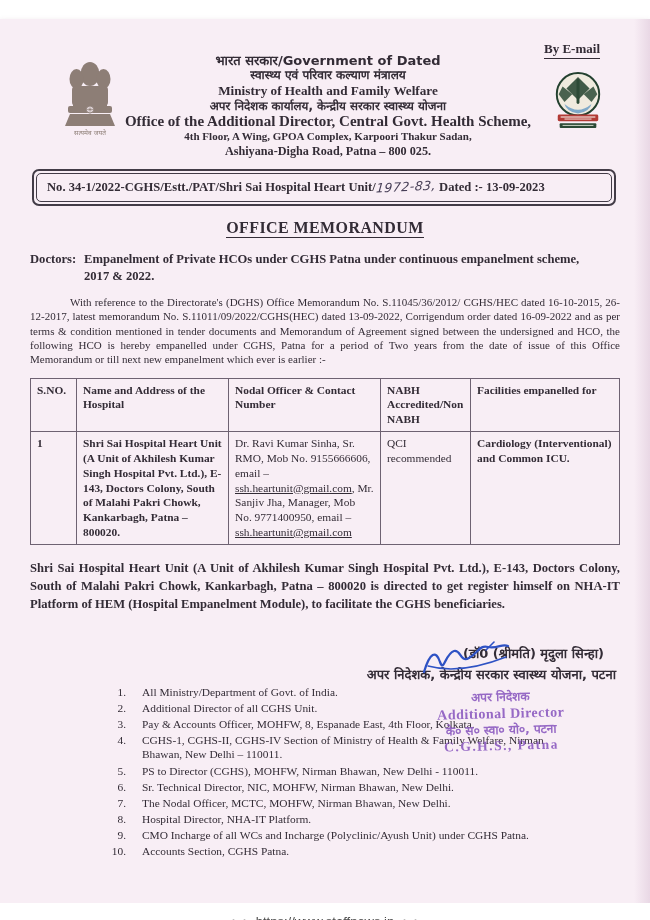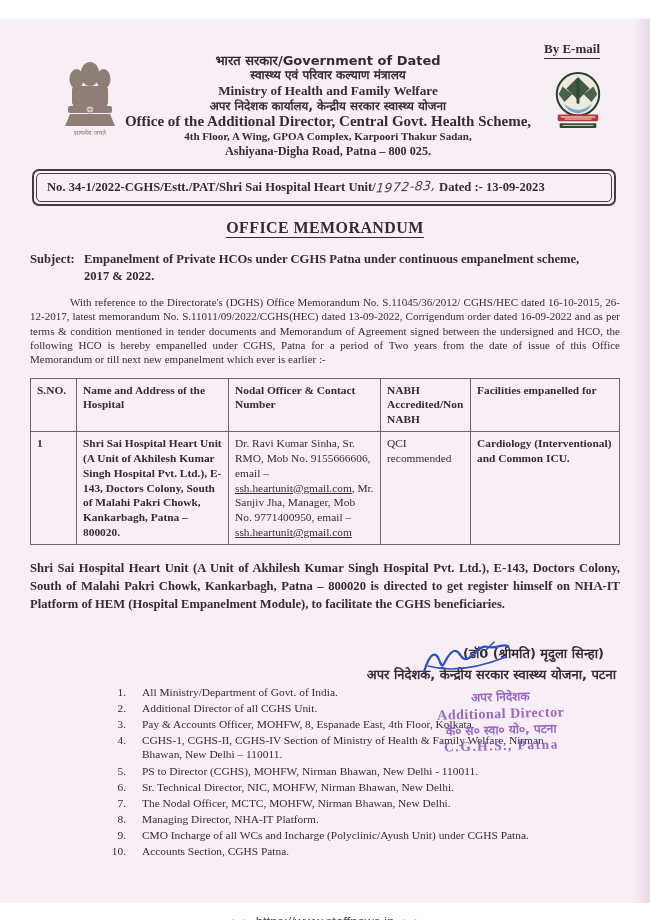--- a/index.html
+++ b/index.html
@@ -157,21 +157,21 @@
         <div class="refbox-inner">
           <span>No. 34-1/2022-CGHS/Estt./PAT/Shri Sai Hospital Heart Unit/</span><span class="handwritten">1972-83,</span><span> Dated :- 13-09-2023</span>
         </div>
       </div>
 
       <div class="om-title">
         <span>OFFICE MEMORANDUM</span>
       </div>
 
       <div class="subject">
-        <span class="lbl">Subject:</span>
+        <span class="lbl">Doctors:</span>
         <span class="txt">Empanelment of Private HCOs under CGHS Patna under continuous empanelment scheme, 2017 &amp; 2022.</span>
       </div>
 
       <div class="para1">With reference to the Directorate's (DGHS) Office Memorandum No. S.11045/36/2012/ CGHS/HEC dated 16-10-2015, 26-12-2017, latest memorandum No. S.11011/09/2022/CGHS(HEC) dated 13-09-2022, Corrigendum order dated 16-09-2022 and as per terms &amp; condition mentioned in tender documents and Memorandum of Agreement signed between the undersigned and HCO, the following HCO is hereby empanelled under CGHS, Patna for a period of Two years from the date of issue of this Office Memorandum or till next new empanelment which ever is earlier :-</div>
 
       <table class="om">
         <colgroup>
           <col style="width:46px">
             <col style="width:152px">
             <col style="width:152px">
@@ -246,21 +246,21 @@
           <div class="copy-item">
               <span class="num">6.</span>
               <span class="t"><span>Sr. Technical Director, NIC, MOHFW, Nirman Bhawan, New Delhi.</span><b></b></span>
             </div>
           <div class="copy-item">
               <span class="num">7.</span>
               <span class="t"><span>The Nodal Officer, MCTC, MOHFW, Nirman Bhawan, New Delhi.</span><b></b></span>
             </div>
           <div class="copy-item">
               <span class="num">8.</span>
-              <span class="t"><span>Managing Director, NHA-IT Platform.</span><b></b></span>
+              <span class="t"><span>Hospital Director, NHA-IT Platform.</span><b></b></span>
             </div>
           <div class="copy-item">
               <span class="num">9.</span>
               <span class="t"><span>CMO Incharge of all WCs and Incharge (Polyclinic/Ayush Unit) under CGHS Patna.</span><b></b></span>
             </div>
           <div class="copy-item">
               <span class="num">10.</span>
               <span class="t"><span>Accounts Section, CGHS Patna.</span><b></b></span>
             </div>
 

